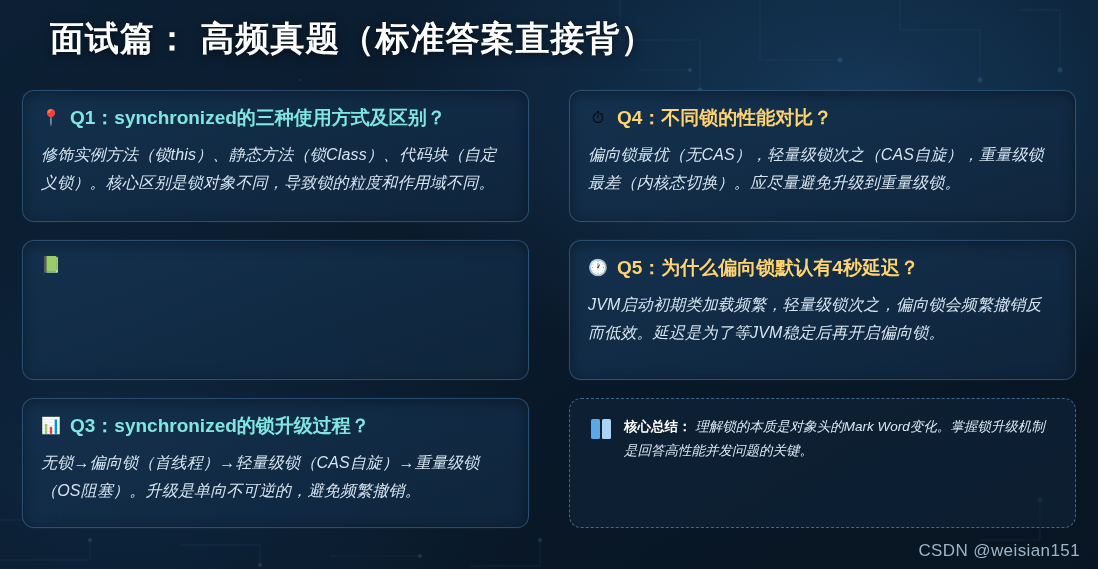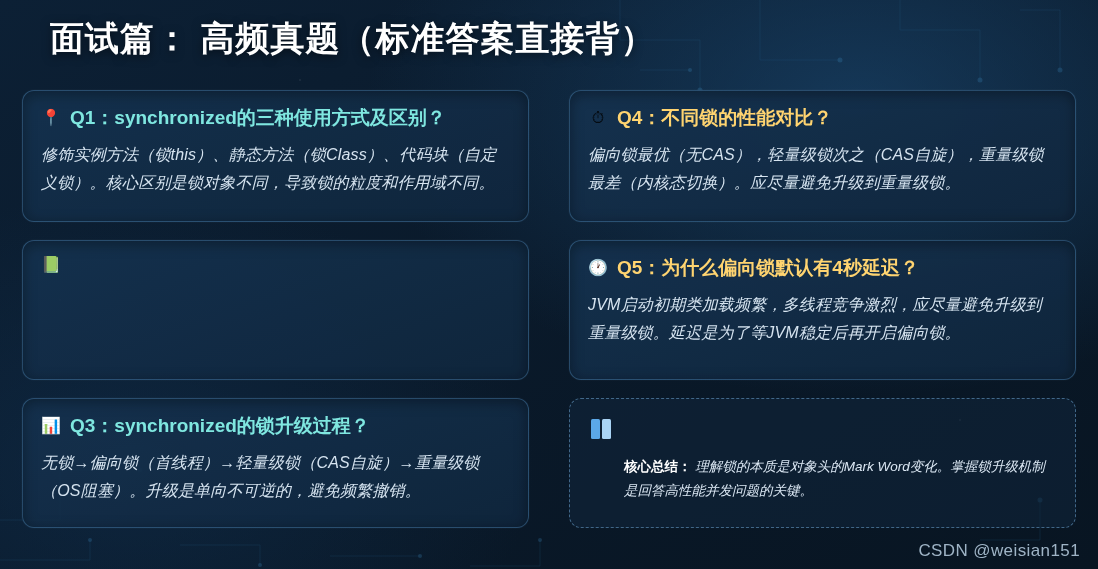--- a/index.html
+++ b/index.html
@@ -101,21 +101,20 @@
     width: 22px; height: 24px;
     display: flex; align-items: flex-start; justify-content: center;
     margin-top: 2px;
   }
   .summary-icon svg { display:block; }
   .summary-text {
     font-size: 13.5px;
     line-height: 1.8;
     color: #dce8f4;
     font-style: italic;
-    margin-top: 40px;
   }
   .summary-label {
     color: #ffffff;
     font-weight: bold;
     font-style: normal;
   }
   .watermark {
     position: absolute;
     right: 18px;
     bottom: 8px;
@@ -190,21 +189,21 @@
       <div class="card-head">
         <span class="q-icon">📗</span>
       </div>
     </div>
 
     <div class="card h2">
       <div class="card-head">
         <span class="q-icon">🕐</span>
         <span class="q-title amber">Q5：为什么偏向锁默认有4秒延迟？</span>
       </div>
-      <div class="q-body">JVM启动初期类加载频繁，多线程竞争激烈，应尽量避免升级到重量级锁。延迟是为了等JVM稳定后再开启偏向锁。</div>
+      <div class="q-body">JVM启动初期类加载频繁，轻量级锁次之，偏向锁会频繁撤销反而低效。延迟是为了等JVM稳定后再开启偏向锁。</div>
     </div>
 
     <div class="card h3">
       <div class="card-head">
         <span class="q-icon">📊</span>
         <span class="q-title cyan">Q3：synchronized的锁升级过程？</span>
       </div>
       <div class="q-body">无锁→偏向锁（首线程）→轻量级锁（CAS自旋）→重量级锁（OS阻塞）。升级是单向不可逆的，避免频繁撤销。</div>
     </div>
 

